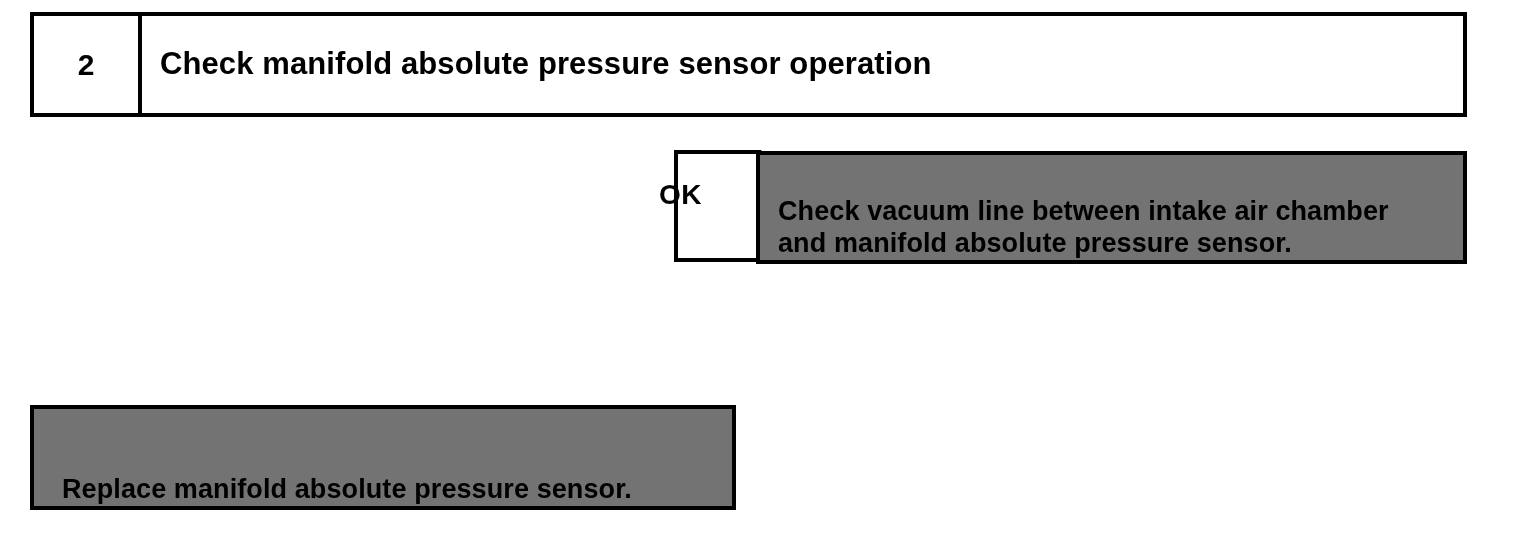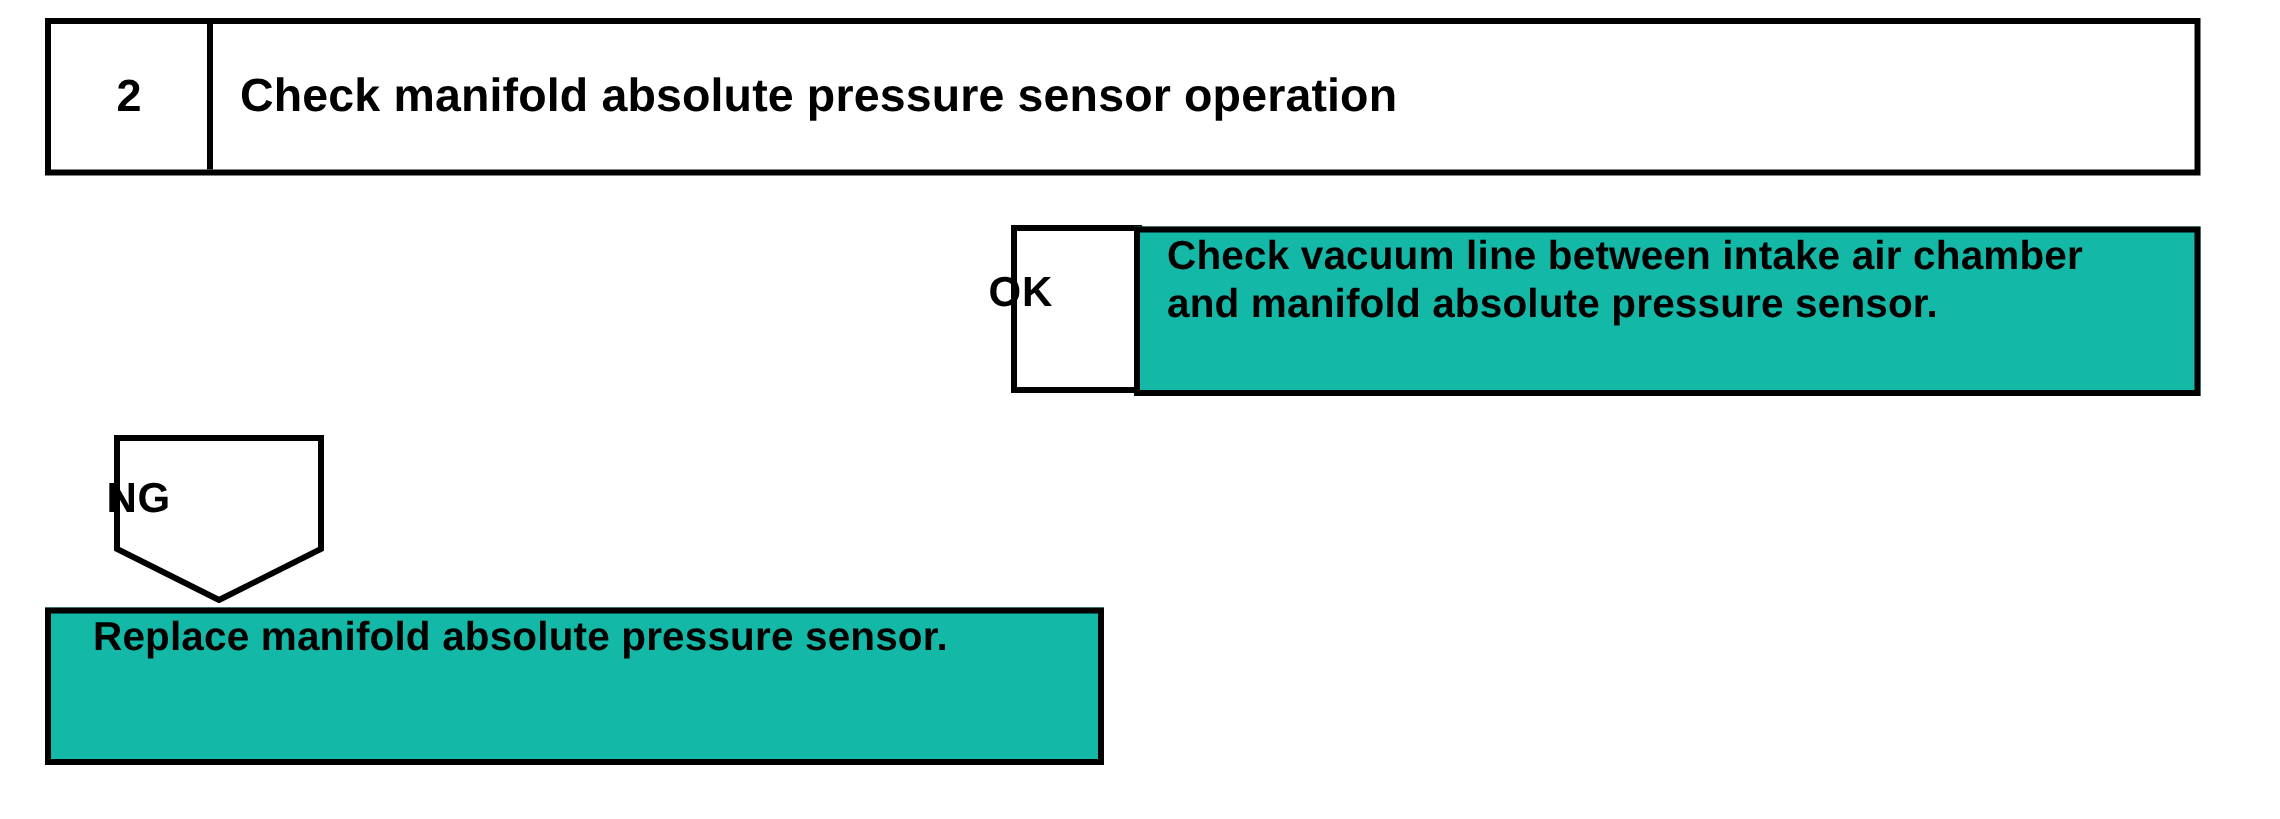--- a/index.html
+++ b/index.html
@@ -95,23 +95,23 @@
   #ng-pennant .pennant-label {
     left: 42px;
     top: 28px;
   }
 
   
   .result-box {
     position: absolute;
     border: 4px solid #000000;
     box-sizing: border-box;
-    background: #14b8a6;
+    background: #737373;
     display: flex;
-    align-items: flex-start;
+    align-items: flex-end;
   }
   .result-text {
     font-size: 27px;
     font-weight: bold;
     line-height: 1.18;
     letter-spacing: 0.1px;
     white-space: pre-line;
   }
 
   #ok-box {
@@ -149,24 +149,18 @@
       <polygon points="2,2 86,2 122,56 86,110 2,110" fill="#ffffff" stroke="#000000" stroke-width="4" stroke-linejoin="miter"></polygon>
     </svg>
     <span class="pennant-label">OK</span>
   </div>
 
   <div class="result-box" id="ok-box">
     <span class="result-text">Check vacuum line between intake air chamber
 and manifold absolute pressure sensor.</span>
   </div>
 
-  <div class="pennant" id="ng-pennant">
-    <svg width="140" height="112" viewBox="0 0 140 112">
-      <polygon points="2,2 138,2 138,76 70,110 2,76" fill="#ffffff" stroke="#000000" stroke-width="4" stroke-linejoin="miter"></polygon>
-    </svg>
-    <span class="pennant-label">NG</span>
-  </div>
 
   <div class="result-box" id="ng-box">
     <span class="result-text">Replace manifold absolute pressure sensor.</span>
   </div>
 
 </div>
 
 </body></html>

